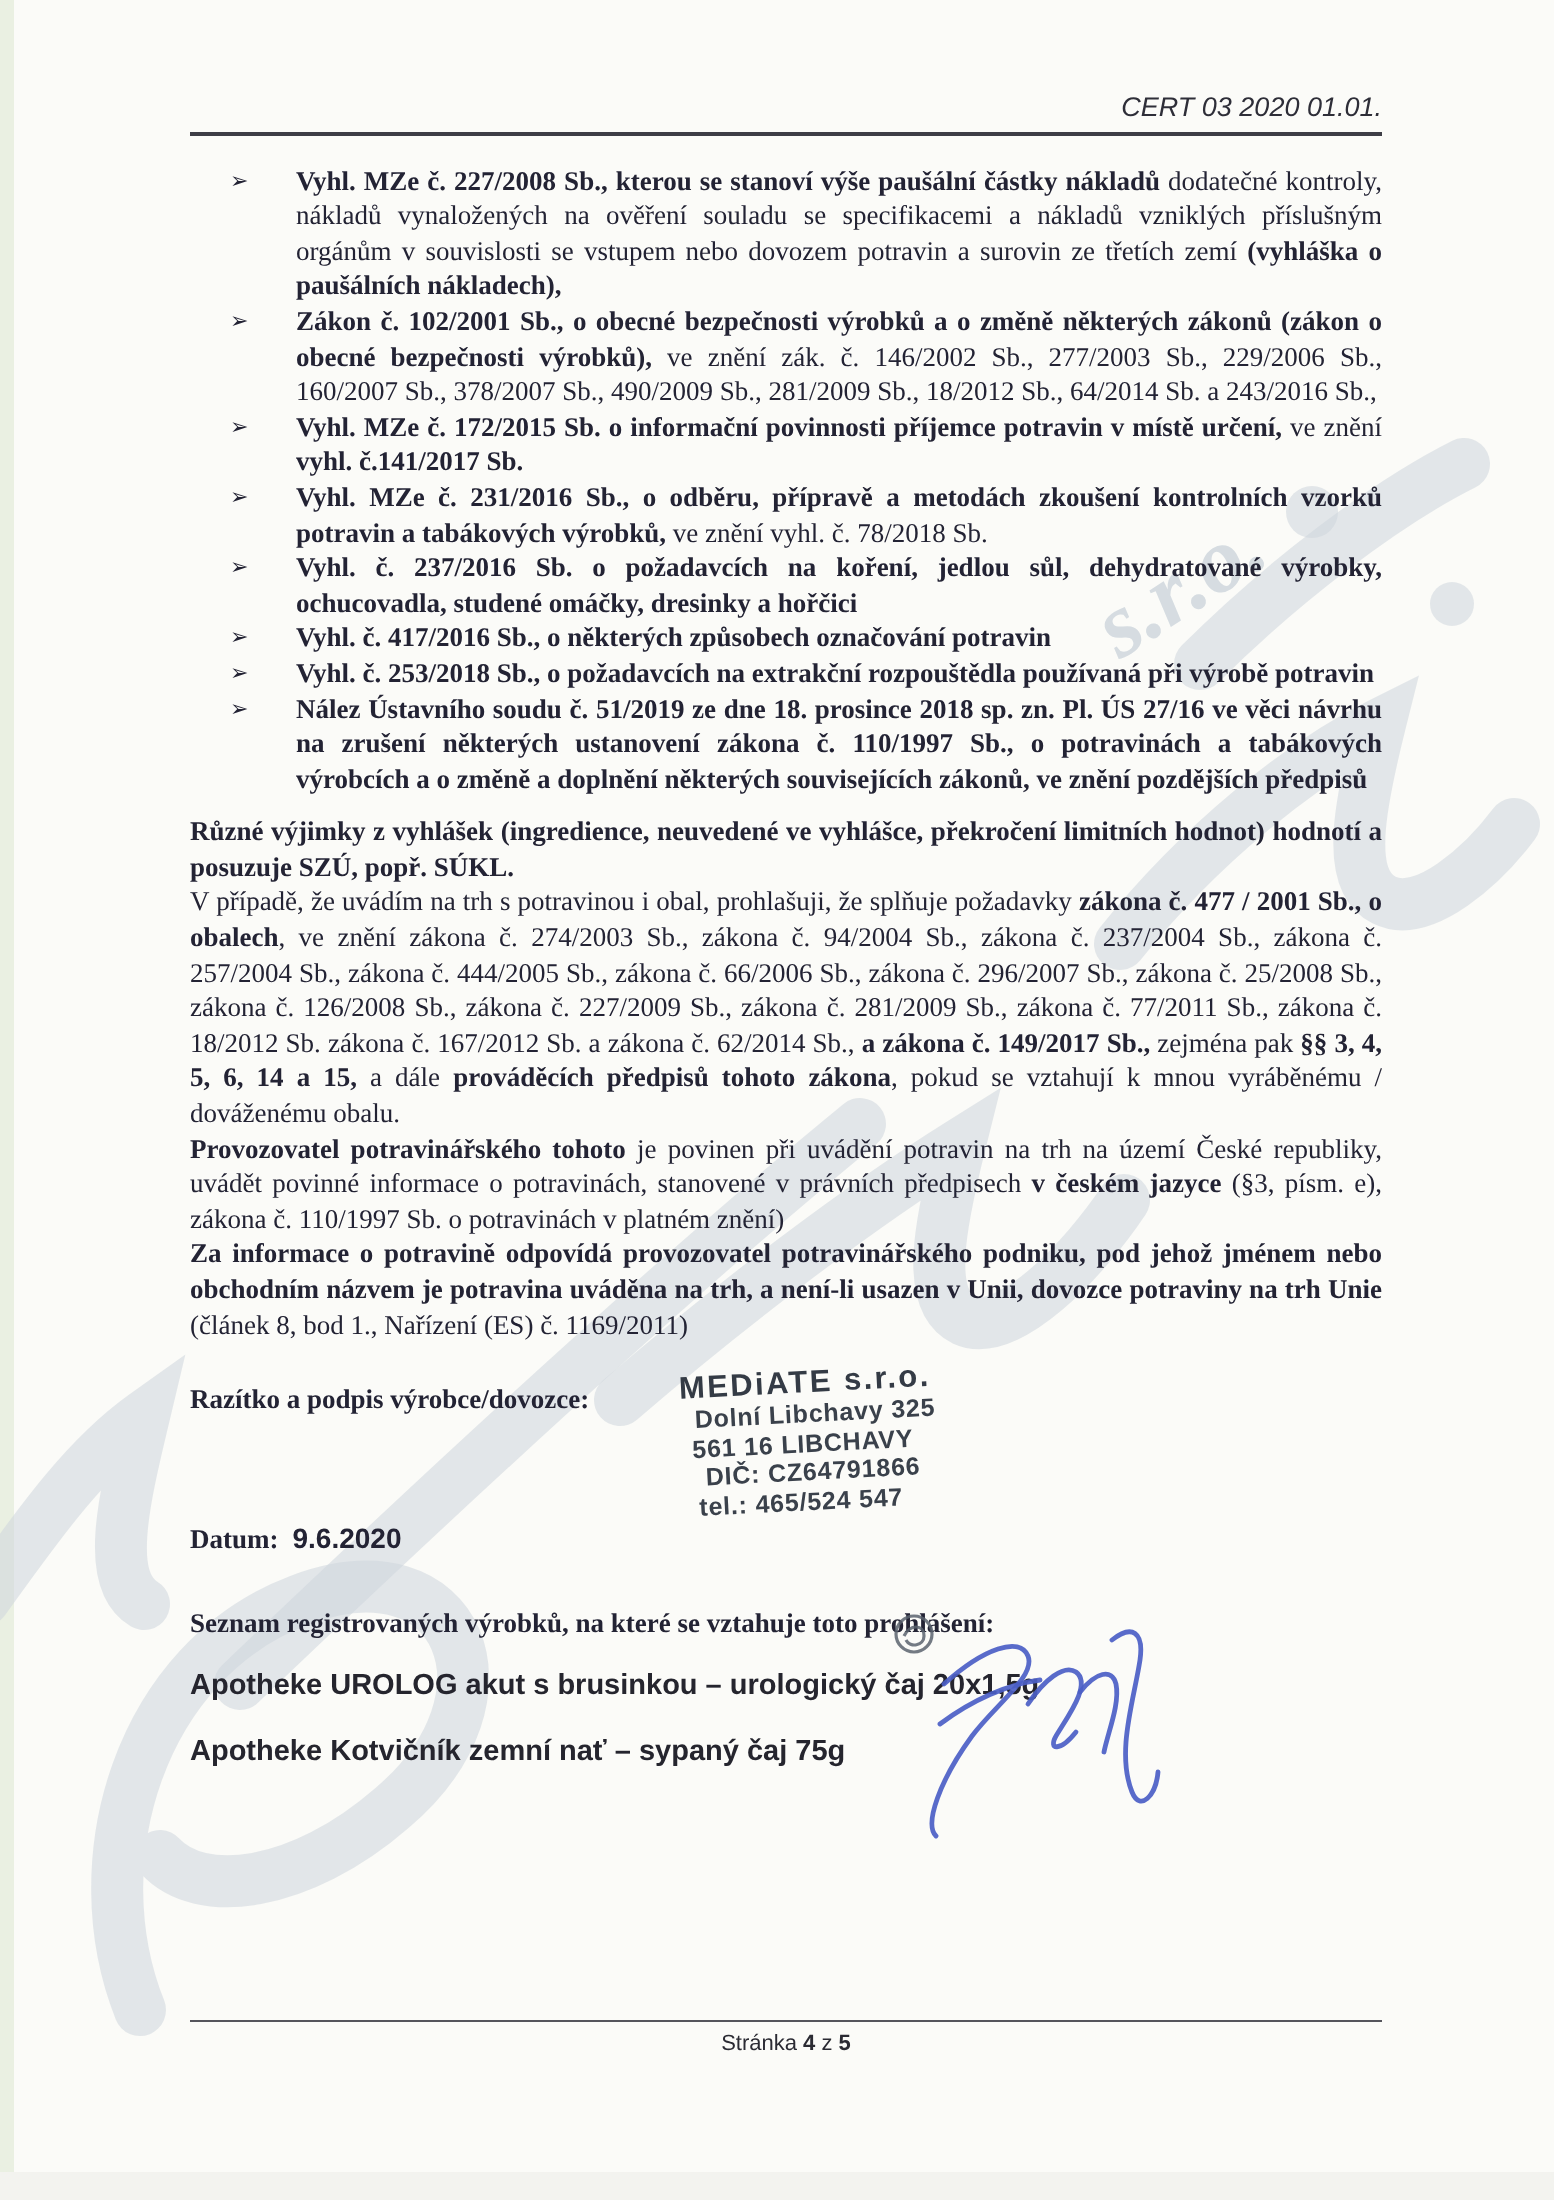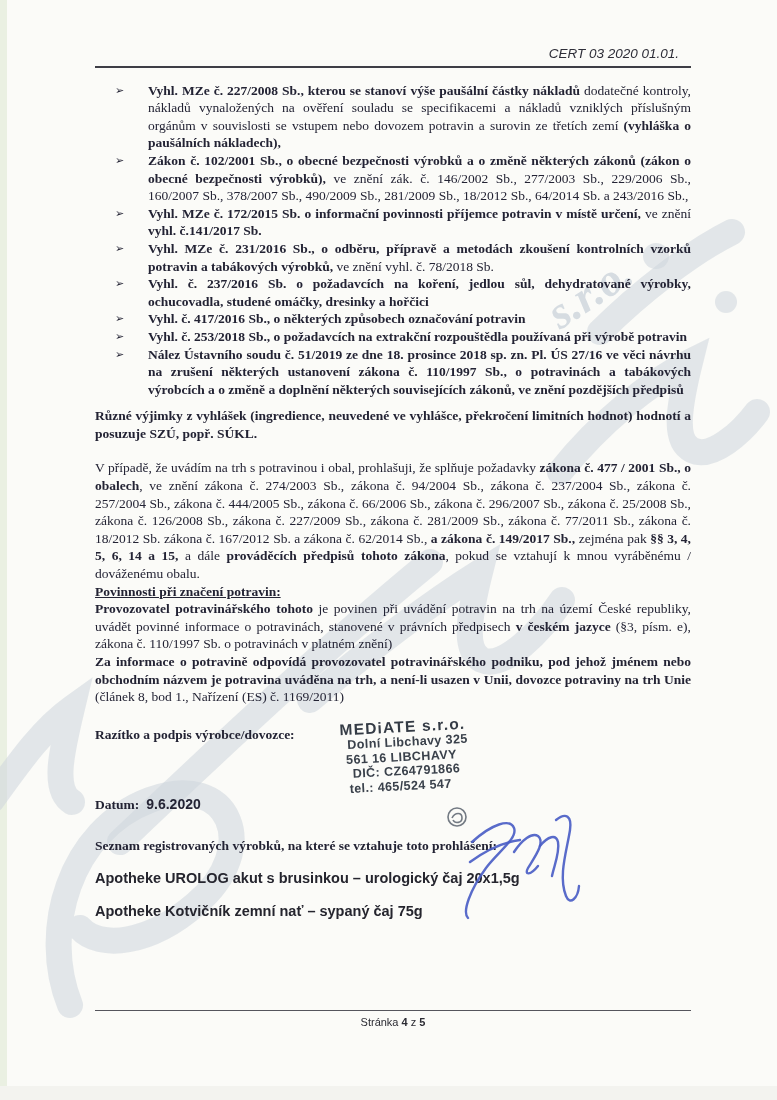--- a/index.html
+++ b/index.html
@@ -23,31 +23,31 @@
   .wm-text{fill:var(--wm);opacity:.8;font-family:"Liberation Serif",serif;font-style:italic;font-weight:bold;font-size:46px;}
 
   .ink-svg{position:absolute;left:0;top:0;z-index:2;pointer-events:none;}
   .sig-path{fill:none;stroke:var(--sig);stroke-width:2.4;stroke-linecap:round;opacity:.92;}
   .flourish{fill:none;stroke:#5a636e;stroke-width:1.6;opacity:.85;}
 
   .content{position:absolute;left:95px;top:45px;width:596px;z-index:1;
     font-size:13.5px;line-height:17.6px;}
 
   .doc-code{text-align:right;font-family:"Liberation Sans",sans-serif;font-style:italic;
-    font-size:13.5px;color:#2e2e38;margin:0 12px 3px 0;}
+    font-size:13.5px;color:#2e2e38;margin:0 0 3px 0;}
   .rule{border:0;border-top:2px solid #3e3e46;margin:0 0 14px 0;}
 
   .li-row{display:flex;}
   .li-marker{flex:none;width:33px;padding-left:20px;font-family:"DejaVu Sans",sans-serif;
     font-size:11px;line-height:17.6px;}
   .li-text{flex:1;text-align:justify;}
 
   .para{text-align:justify;margin:0;}
   .mt-exceptions{margin-top:9px;}
-  .mt-packaging{margin-top:17px;}
+  .mt-packaging{}
   .heading{font-weight:bold;text-decoration:underline;margin:0;}
 
   .b{font-weight:bold;}
 
   .stamp-section{position:relative;margin-top:20px;height:44px;}
   .stamp-label{font-weight:bold;}
   .stamp-block{position:absolute;left:246px;top:-8px;transform:rotate(-3deg);
     color:var(--stamp-ink);font-family:"Liberation Sans",sans-serif;font-weight:bold;}
   .stamp-line{font-size:12.5px;line-height:14.5px;letter-spacing:.4px;}
   .stamp-line:nth-child(2){padding-left:7px;}
@@ -125,21 +125,20 @@
         <div class="li-row">
           <span class="li-marker">➢</span>
           <div class="li-text"><span class="b">Nález Ústavního soudu č. 51/2019 ze dne 18. prosince 2018 sp. zn. Pl. ÚS 27/16 ve věci návrhu na zrušení některých ustanovení zákona č. 110/1997 Sb., o potravinách a tabákových výrobcích a o změně a doplnění některých souvisejících zákonů, ve znění pozdějších předpisů</span></div>
         </div>
       </div>
 
     <p class="para mt-exceptions"><span class="b">Různé výjimky z vyhlášek (ingredience, neuvedené ve vyhlášce, překročení limitních hodnot) hodnotí a posuzuje SZÚ, popř. SÚKL.</span></p>
 
     <p class="para mt-packaging"><span>V případě, že uvádím na trh s potravinou i obal, prohlašuji, že splňuje požadavky </span><span class="b">zákona č. 477 / 2001 Sb., o obalech</span><span>, ve znění zákona č. 274/2003 Sb., zákona č. 94/2004 Sb., zákona č. 237/2004 Sb., zákona č. 257/2004 Sb., zákona č. 444/2005 Sb., zákona č. 66/2006 Sb., zákona č. 296/2007 Sb., zákona č. 25/2008 Sb., zákona č. 126/2008 Sb., zákona č. 227/2009 Sb., zákona č. 281/2009 Sb., zákona č. 77/2011 Sb., zákona č. 18/2012 Sb. zákona č. 167/2012 Sb. a zákona č. 62/2014 Sb., </span><span class="b">a zákona č. 149/2017 Sb.,</span><span> zejména pak </span><span class="b">§§ 3, 4, 5, 6, 14 a 15,</span><span> a dále </span><span class="b">prováděcích předpisů tohoto zákona</span><span>, pokud se vztahují k mnou vyráběnému / dováženému obalu.</span></p>
 
-    <p class="heading">Povinnosti při značení potravin:</p>
     <p class="para"><span class="b">Provozovatel potravinářského tohoto</span><span> je povinen při uvádění potravin na trh na území České republiky, uvádět povinné informace o potravinách, stanovené v právních předpisech </span><span class="b">v českém jazyce</span><span> (§3, písm. e), zákona č. 110/1997 Sb. o potravinách v platném znění)</span></p>
     <p class="para"><span class="b">Za informace o potravině odpovídá provozovatel potravinářského podniku, pod jehož jménem nebo obchodním názvem je potravina uváděna na trh, a není-li usazen v Unii, dovozce potraviny na trh Unie</span><span> (článek 8, bod 1., Nařízení (ES) č. 1169/2011)</span></p>
 
     <div class="stamp-section">
       <span class="stamp-label">Razítko a podpis výrobce/dovozce:</span>
       <div class="stamp-block" id="stamp-block">
           <div class="stamp-line stamp-title">MEDiATE s.r.o.</div>
           <div class="stamp-line">Dolní Libchavy 325</div>
           <div class="stamp-line">561 16 LIBCHAVY</div>
           <div class="stamp-line">DIČ: CZ64791866</div>

